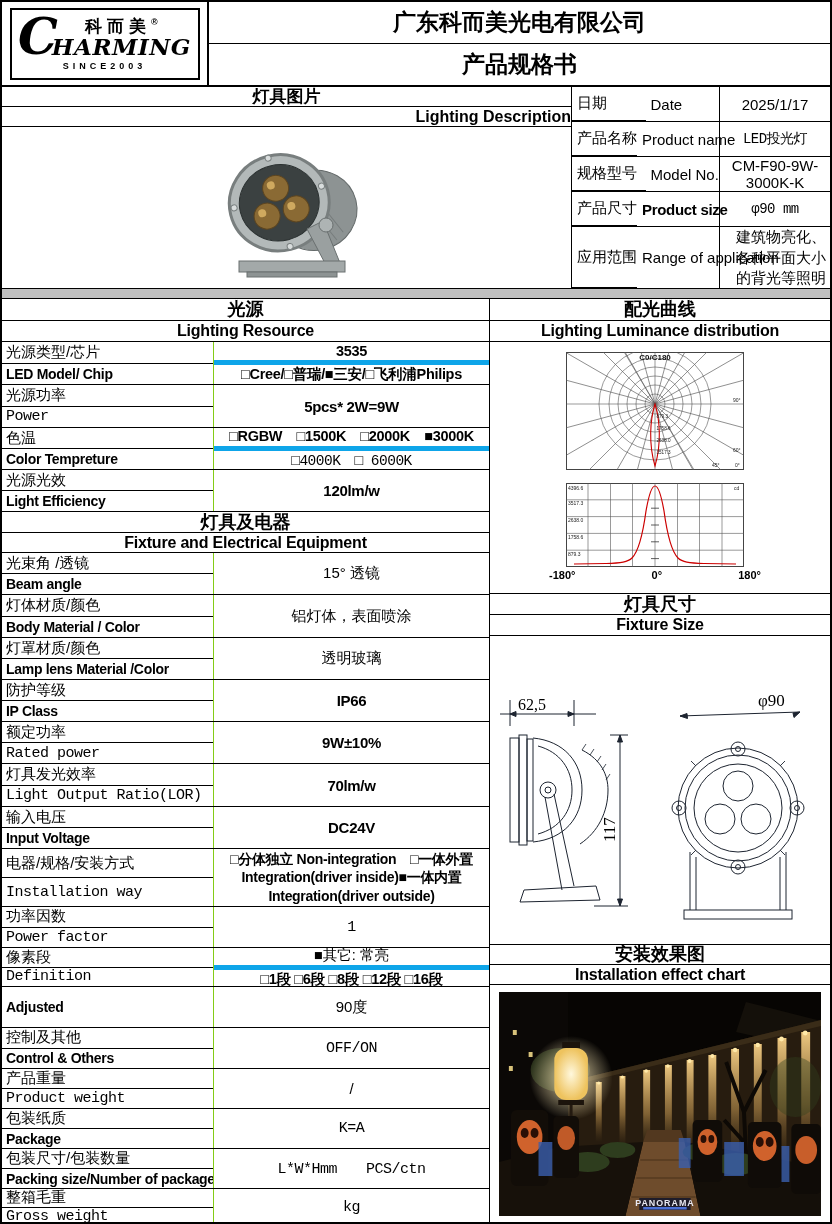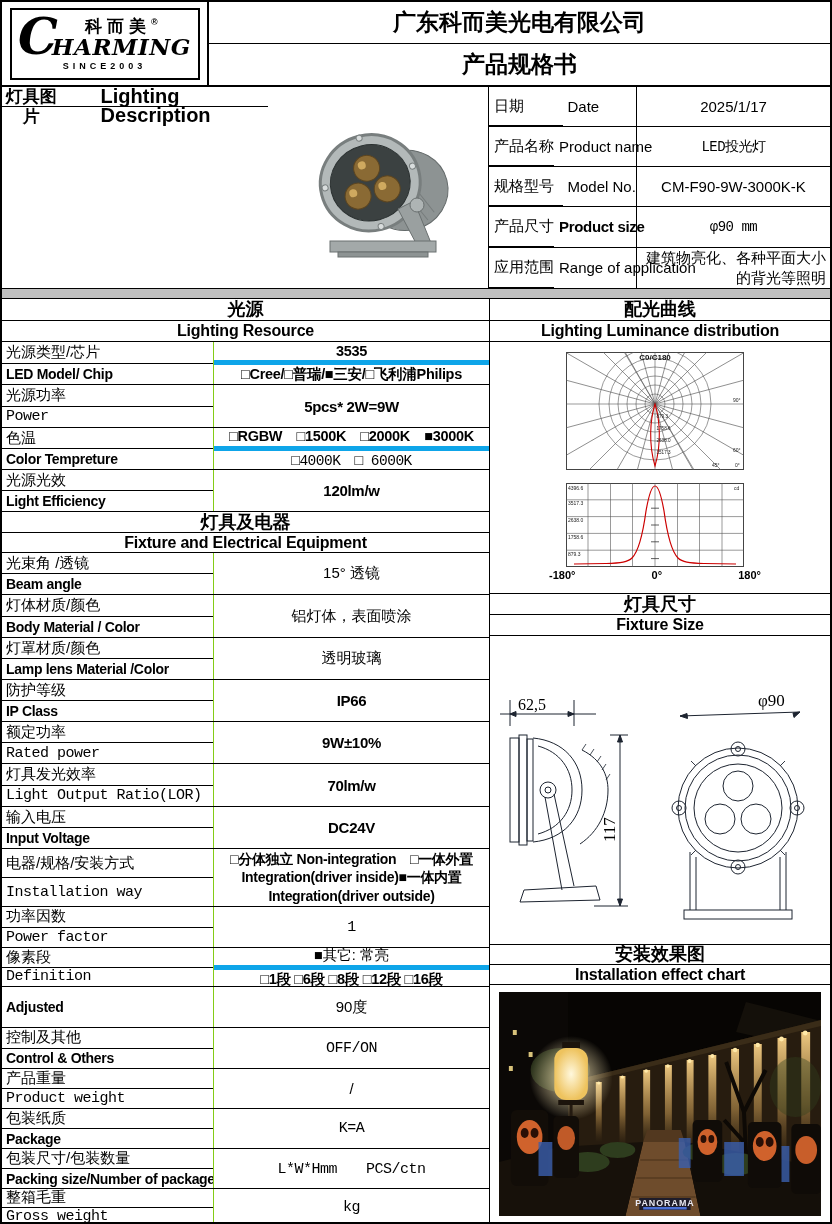--- a/index.html
+++ b/index.html
@@ -18,23 +18,23 @@
   .logo-reg { font-size:9px; vertical-align:super; letter-spacing:0; }
   .logo-en { font-family:"DejaVu Serif", serif; font-style:italic; font-weight:bold; font-size:23px; line-height:1; letter-spacing:0.5px; }
   .logo-since { font-size:9px; font-weight:bold; letter-spacing:4px; margin-top:3px; }
   .hdr-right { flex:1; display:flex; flex-direction:column; }
   .company, .doc-title { flex:1; display:flex; align-items:center; justify-content:center;
     font-family:Liberation Serif, serif; font-weight:bold; font-size:23px; }
   .company { border-bottom:1px solid #000; }
 
   
   .top { display:flex; height:202px; border-bottom:1px solid #000; }
-  .top-left { width:487px; border-right:1px solid #000; display:flex; flex-direction:row; }
+  .top-left { width:570px; border-right:1px solid #000; display:flex; flex-direction:column; }
   .tl-zh { height:20px; line-height:20px; text-align:center; font-weight:bold; font-size:17px; border-bottom:1px solid #000; }
-  .tl-en { height:20px; line-height:19px; text-align:left; font-weight:800; font-size:20px; border-bottom:1px solid #000;padding-left:40px; }
+  .tl-en { height:20px; line-height:19px; text-align:right; font-weight:800; font-size:16px; border-bottom:1px solid #000;padding-left:40px; }
   .tl-photo { flex:1; display:flex; align-items:center; justify-content:center; }
   .top-right { flex:1; display:flex; flex-direction:column; }
   .info-row { flex:1; display:flex; border-bottom:1px solid #000; }
   .info-row:last-child { border-bottom:none; }
   .info-label { width:148px; border-right:1px solid #000; display:flex; flex-direction:row; }
   .info-label > div { flex:1; display:flex; align-items:center; padding-left:5px; font-size:15px; white-space:nowrap; }
   .info-label > .z { border-bottom:1px solid #000; }
   .info-value { flex:1; display:flex; align-items:center; justify-content:center; text-align:center; font-size:15px; padding:0 4px; }
   .iv-left { justify-content:flex-start; text-align:right; line-height:1.35; }
   .b { font-weight:800; letter-spacing:-0.3px; }

